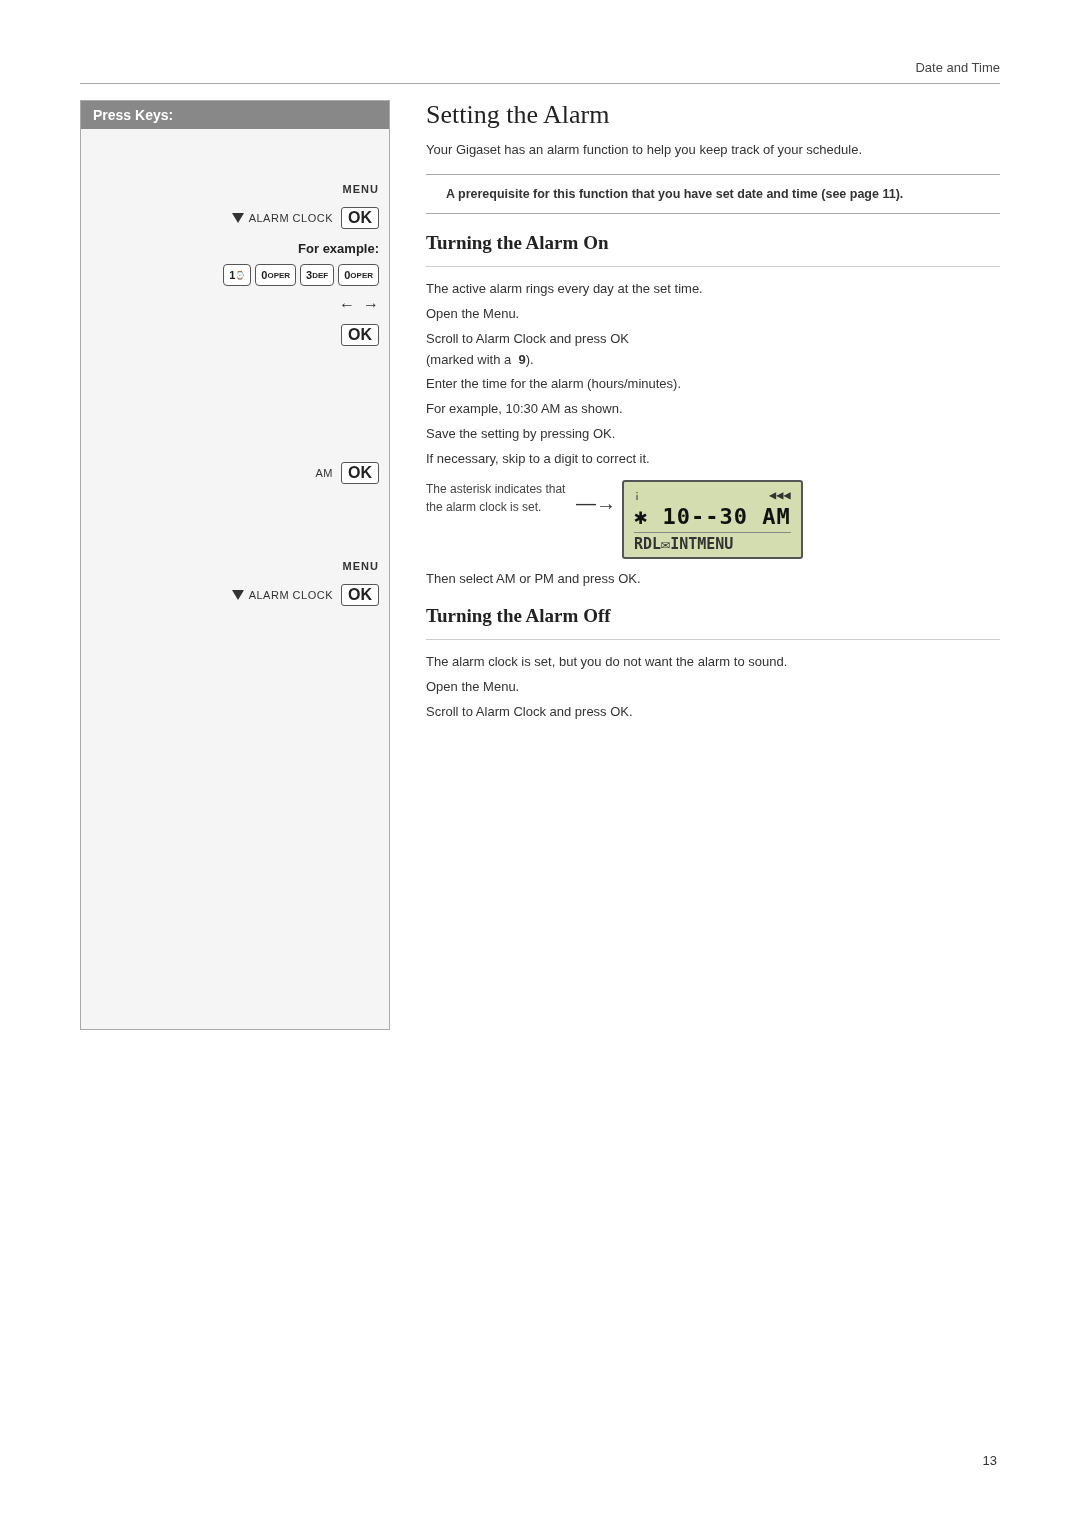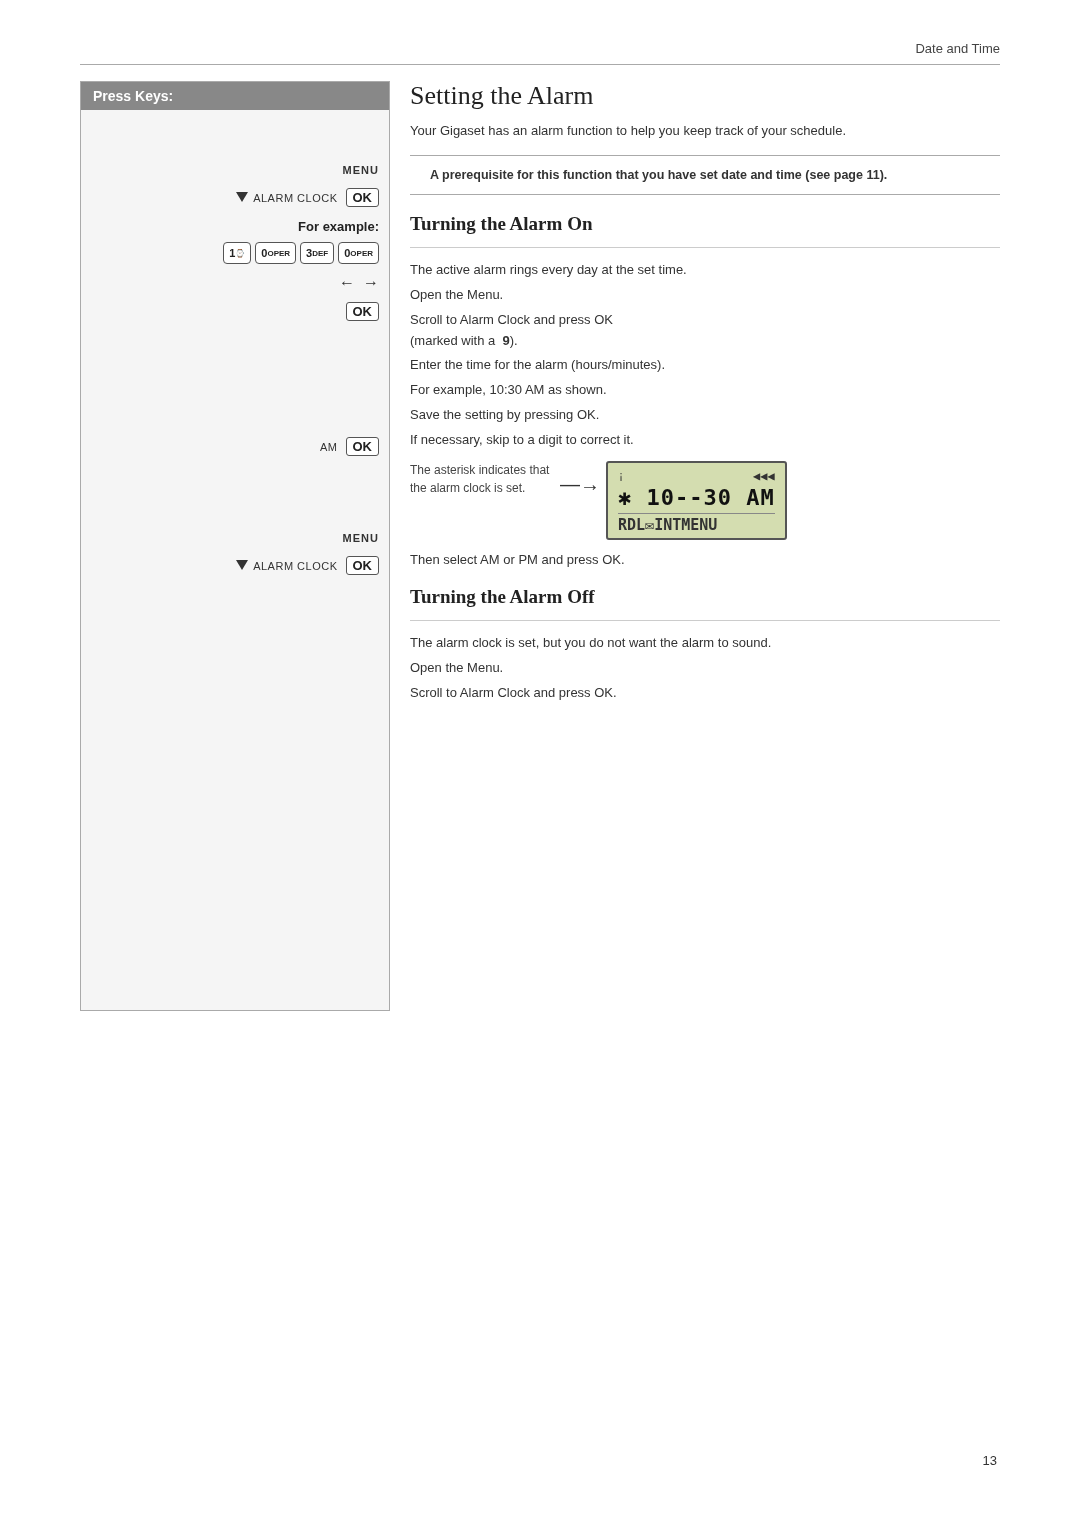--- a/index.html
+++ b/index.html
@@ -9,36 +9,36 @@
       font-size: 13px;
       color: #222;
       width: 1080px;
       min-height: 1528px;
       position: relative;
     }
 
     .page-container {
       width: 1080px;
       min-height: 1528px;
-      padding: 41px 80px 60px 80px;
+      padding: 60px 80px 60px 80px;
       position: relative;
     }
 
     .page-header {
       text-align: right;
       font-size: 13px;
       color: #444;
       margin-bottom: 10px;
       padding-bottom: 8px;
       border-bottom: 1px solid #aaa;
     }
 
     .main-layout {
       display: flex;
-      gap: 0;
+      gap: 16px;
       margin-top: 16px;
     }
 
     
     .left-col {
       width: 310px;
       flex-shrink: 0;
       border: 1px solid #aaa;
       background: #f5f5f5;
       padding: 0;
@@ -72,21 +72,21 @@
       color: #333;
       text-transform: uppercase;
       letter-spacing: 0.5px;
     }
 
     .key-ok {
       display: inline-block;
       border: 1px solid #555;
       border-radius: 3px;
       padding: 1px 6px;
-      font-size: 13px;
+      font-size: 16px;
       font-weight: bold;
       margin-left: 8px;
       background: #fff;
     }
 
     .key-menu {
       font-size: 11px;
       font-weight: bold;
       letter-spacing: 1px;
       color: #333;

